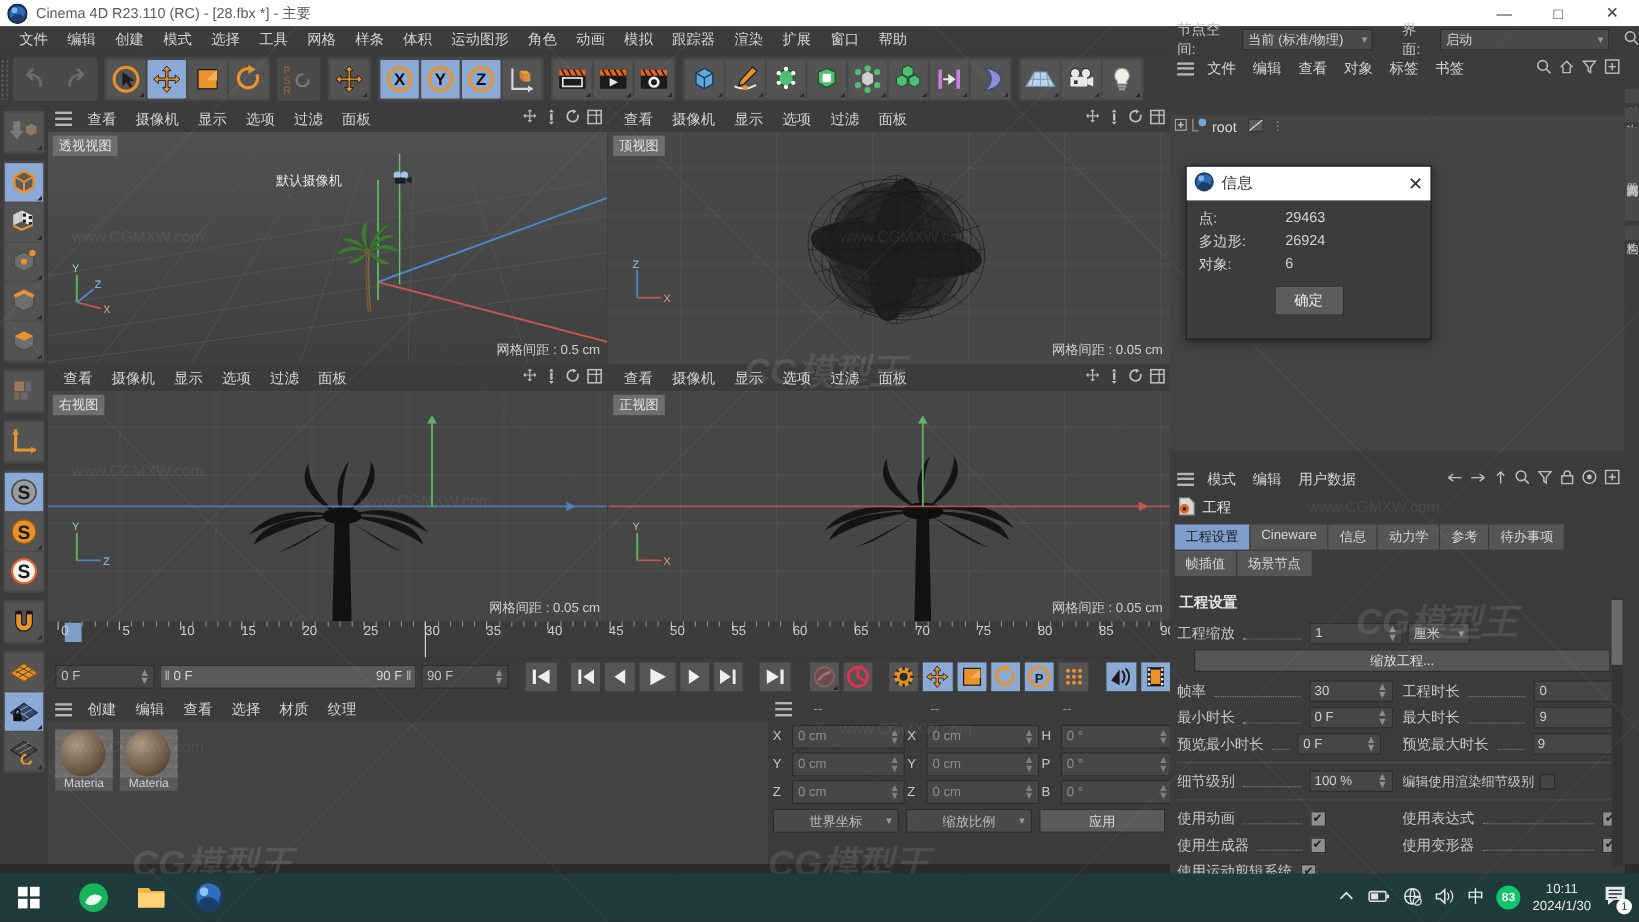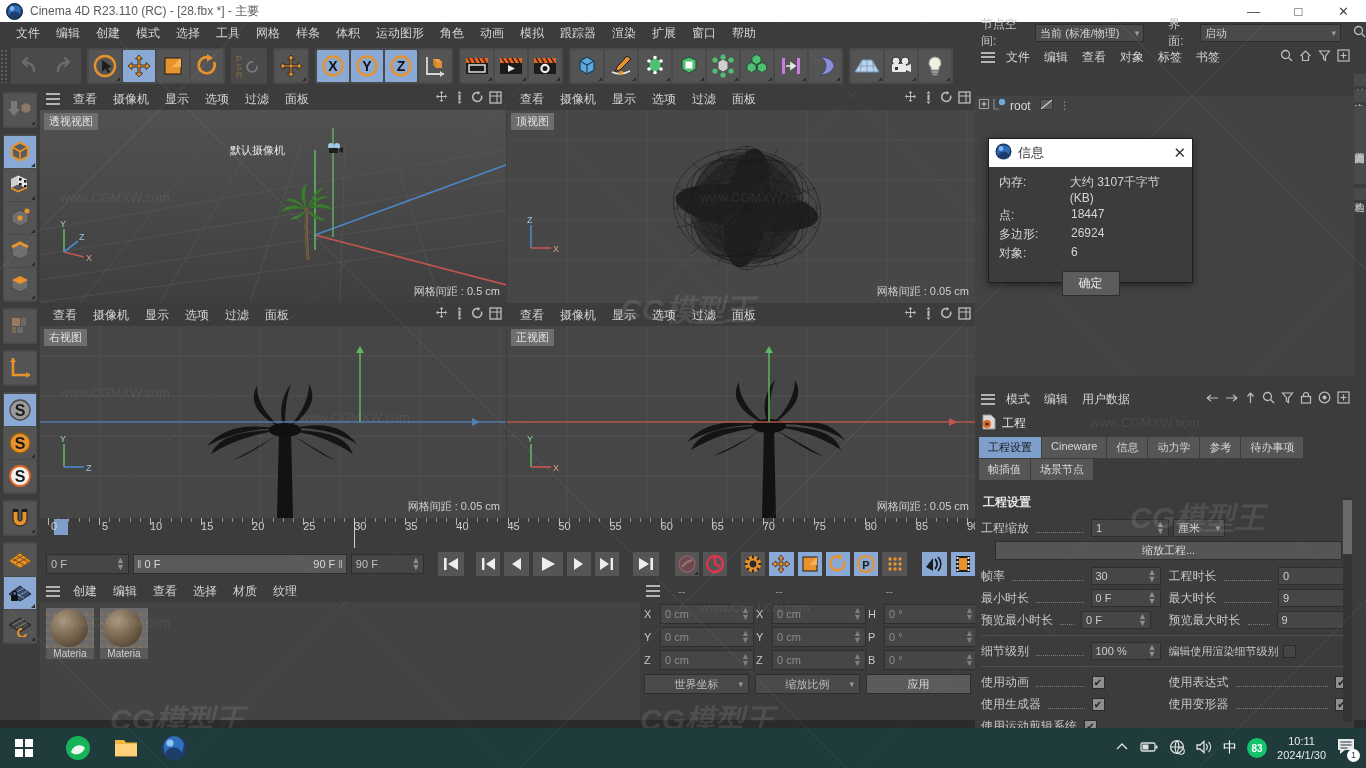--- a/index.html
+++ b/index.html
@@ -1551,26 +1551,22 @@
           <circle cx="8.5" cy="8.5" r="8" fill="#1f3d6b"></circle>
           <path d="M2 9 A7 7 0 0 1 15 6 L14 12 A6 6 0 0 0 3 13 Z" fill="#2f6fc0" opacity=".9"></path>
           <circle cx="6" cy="5.5" r="2.4" fill="#8fc3ef" opacity=".85"></circle>
         </svg>
       </span>
       <span class="ttl">信息</span>
       <span class="x">✕</span>
     </div>
     <div style="padding-top:6px">
       <div class="inforow">
-        <span class="k">内存:</span>
-        <span>大约 3107千字节(KB)</span>
-      </div>
-      <div class="inforow">
         <span class="k">点:</span>
-        <span>18447</span>
+        <span>29463</span>
       </div>
       <div class="inforow">
         <span class="k">多边形:</span>
         <span>26924</span>
       </div>
       <div class="inforow">
         <span class="k">对象:</span>
         <span>6</span>
       </div>
       <div class="infook">确定</div>

